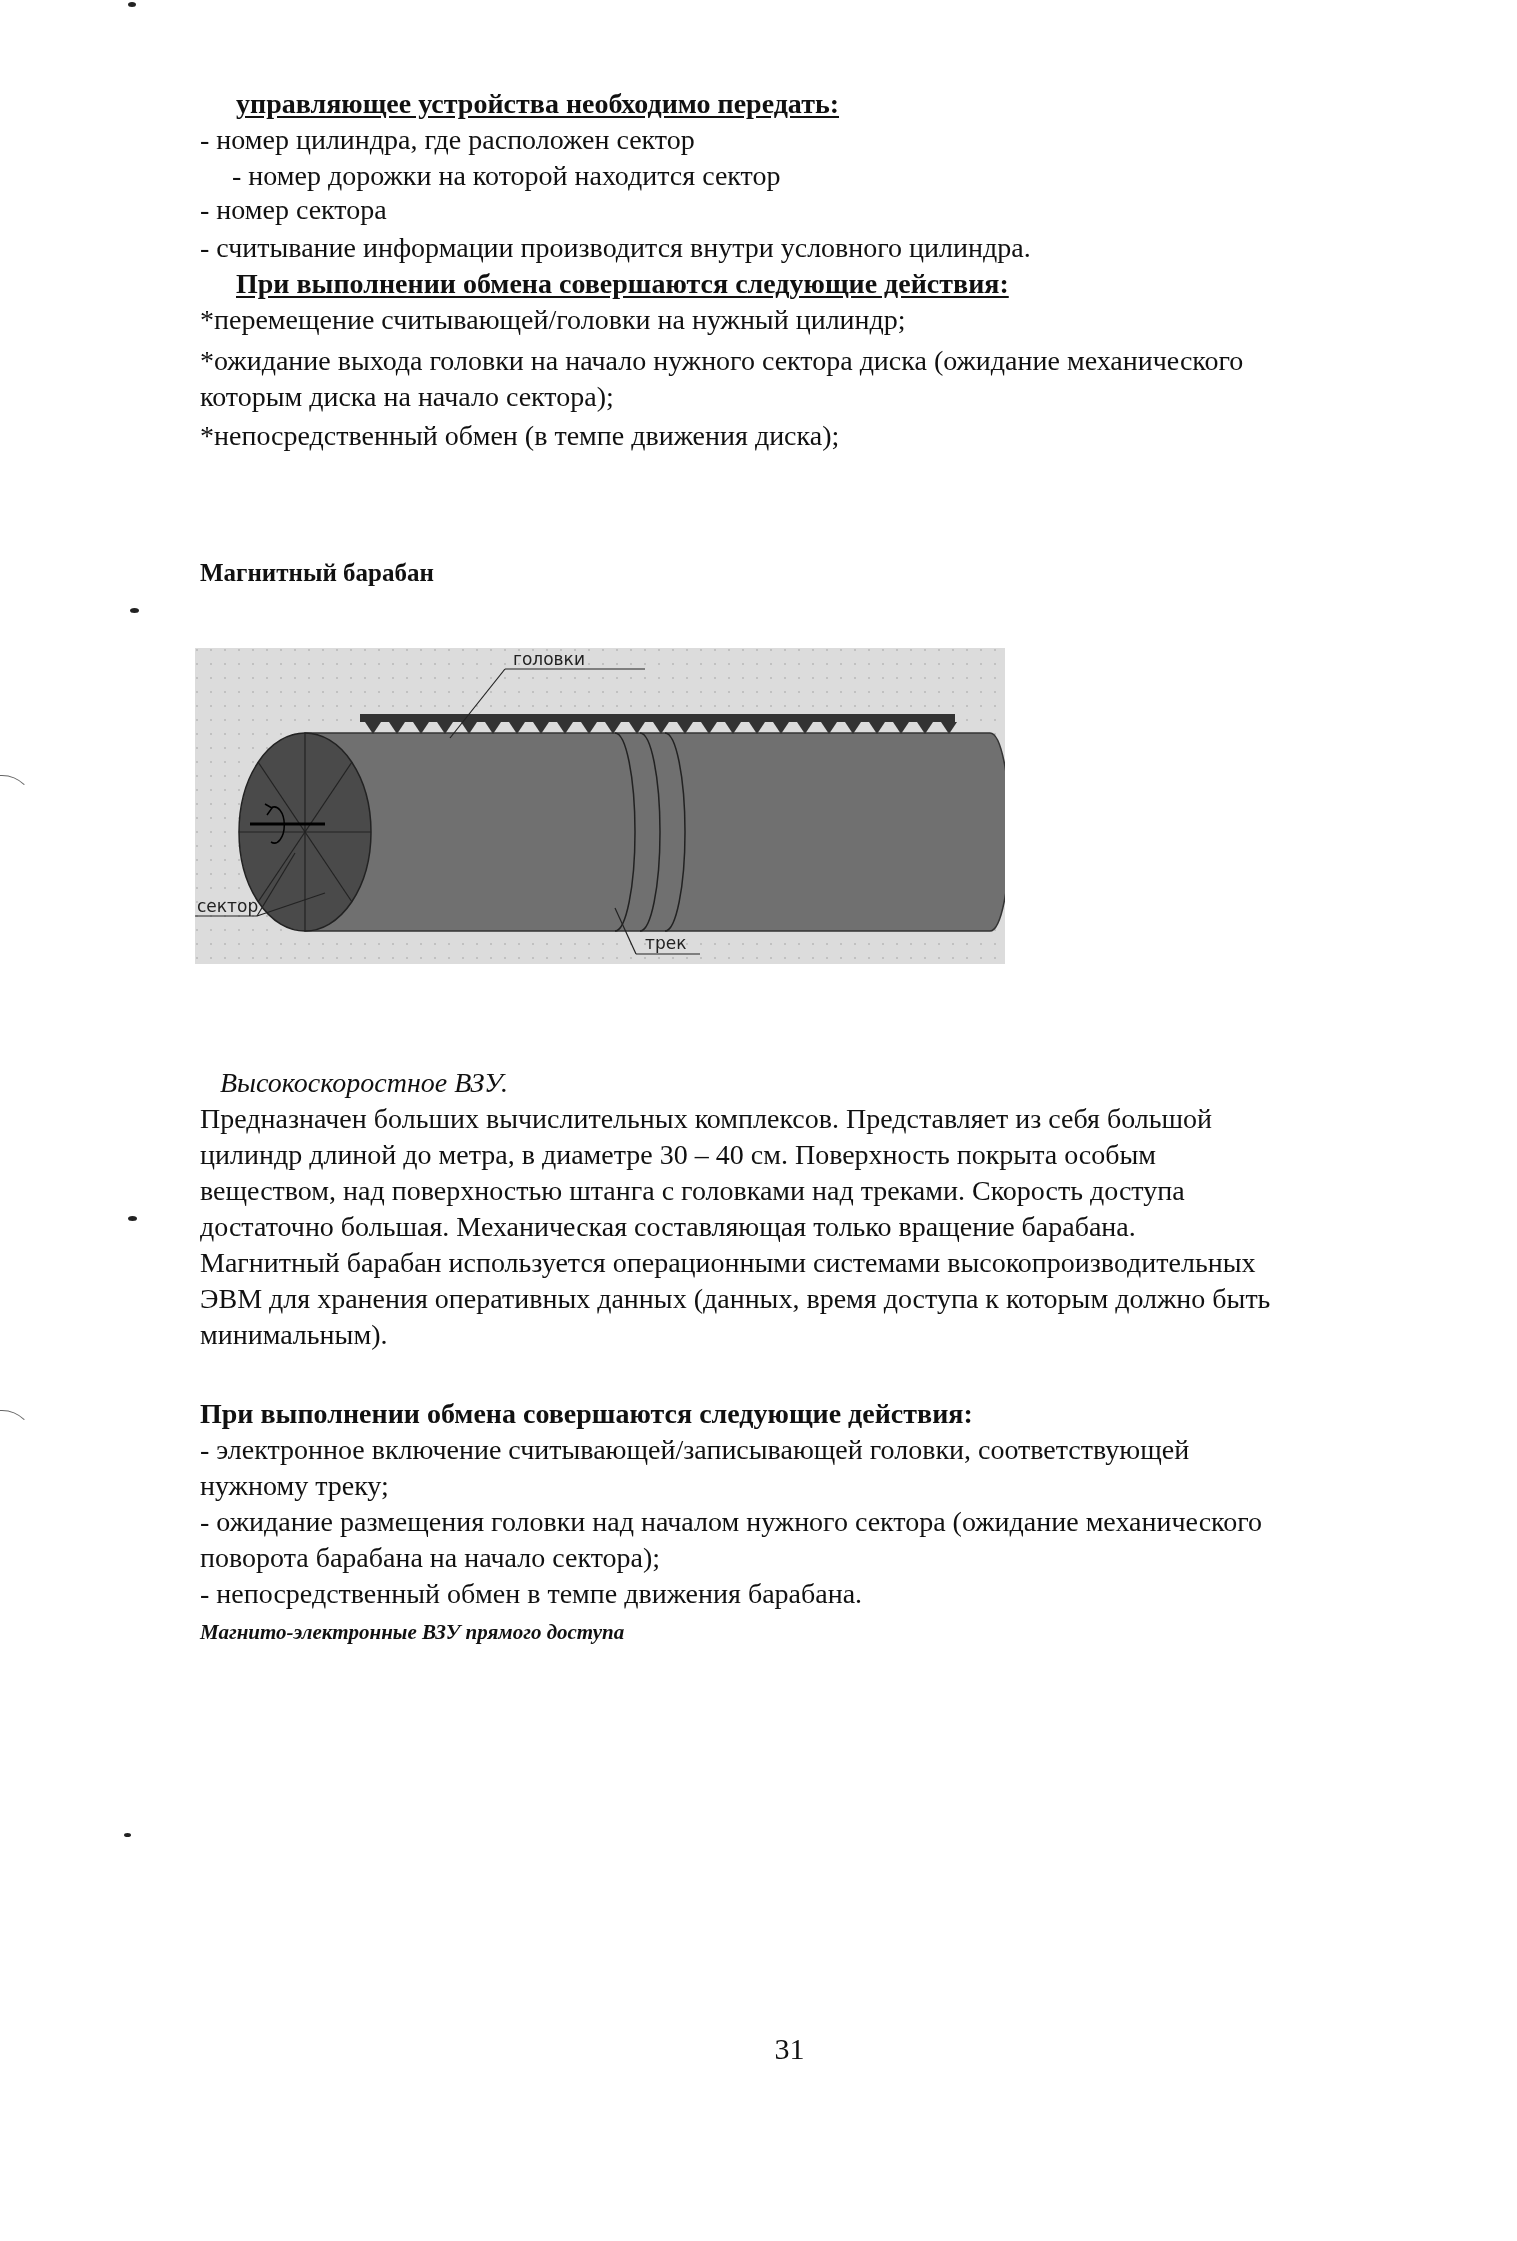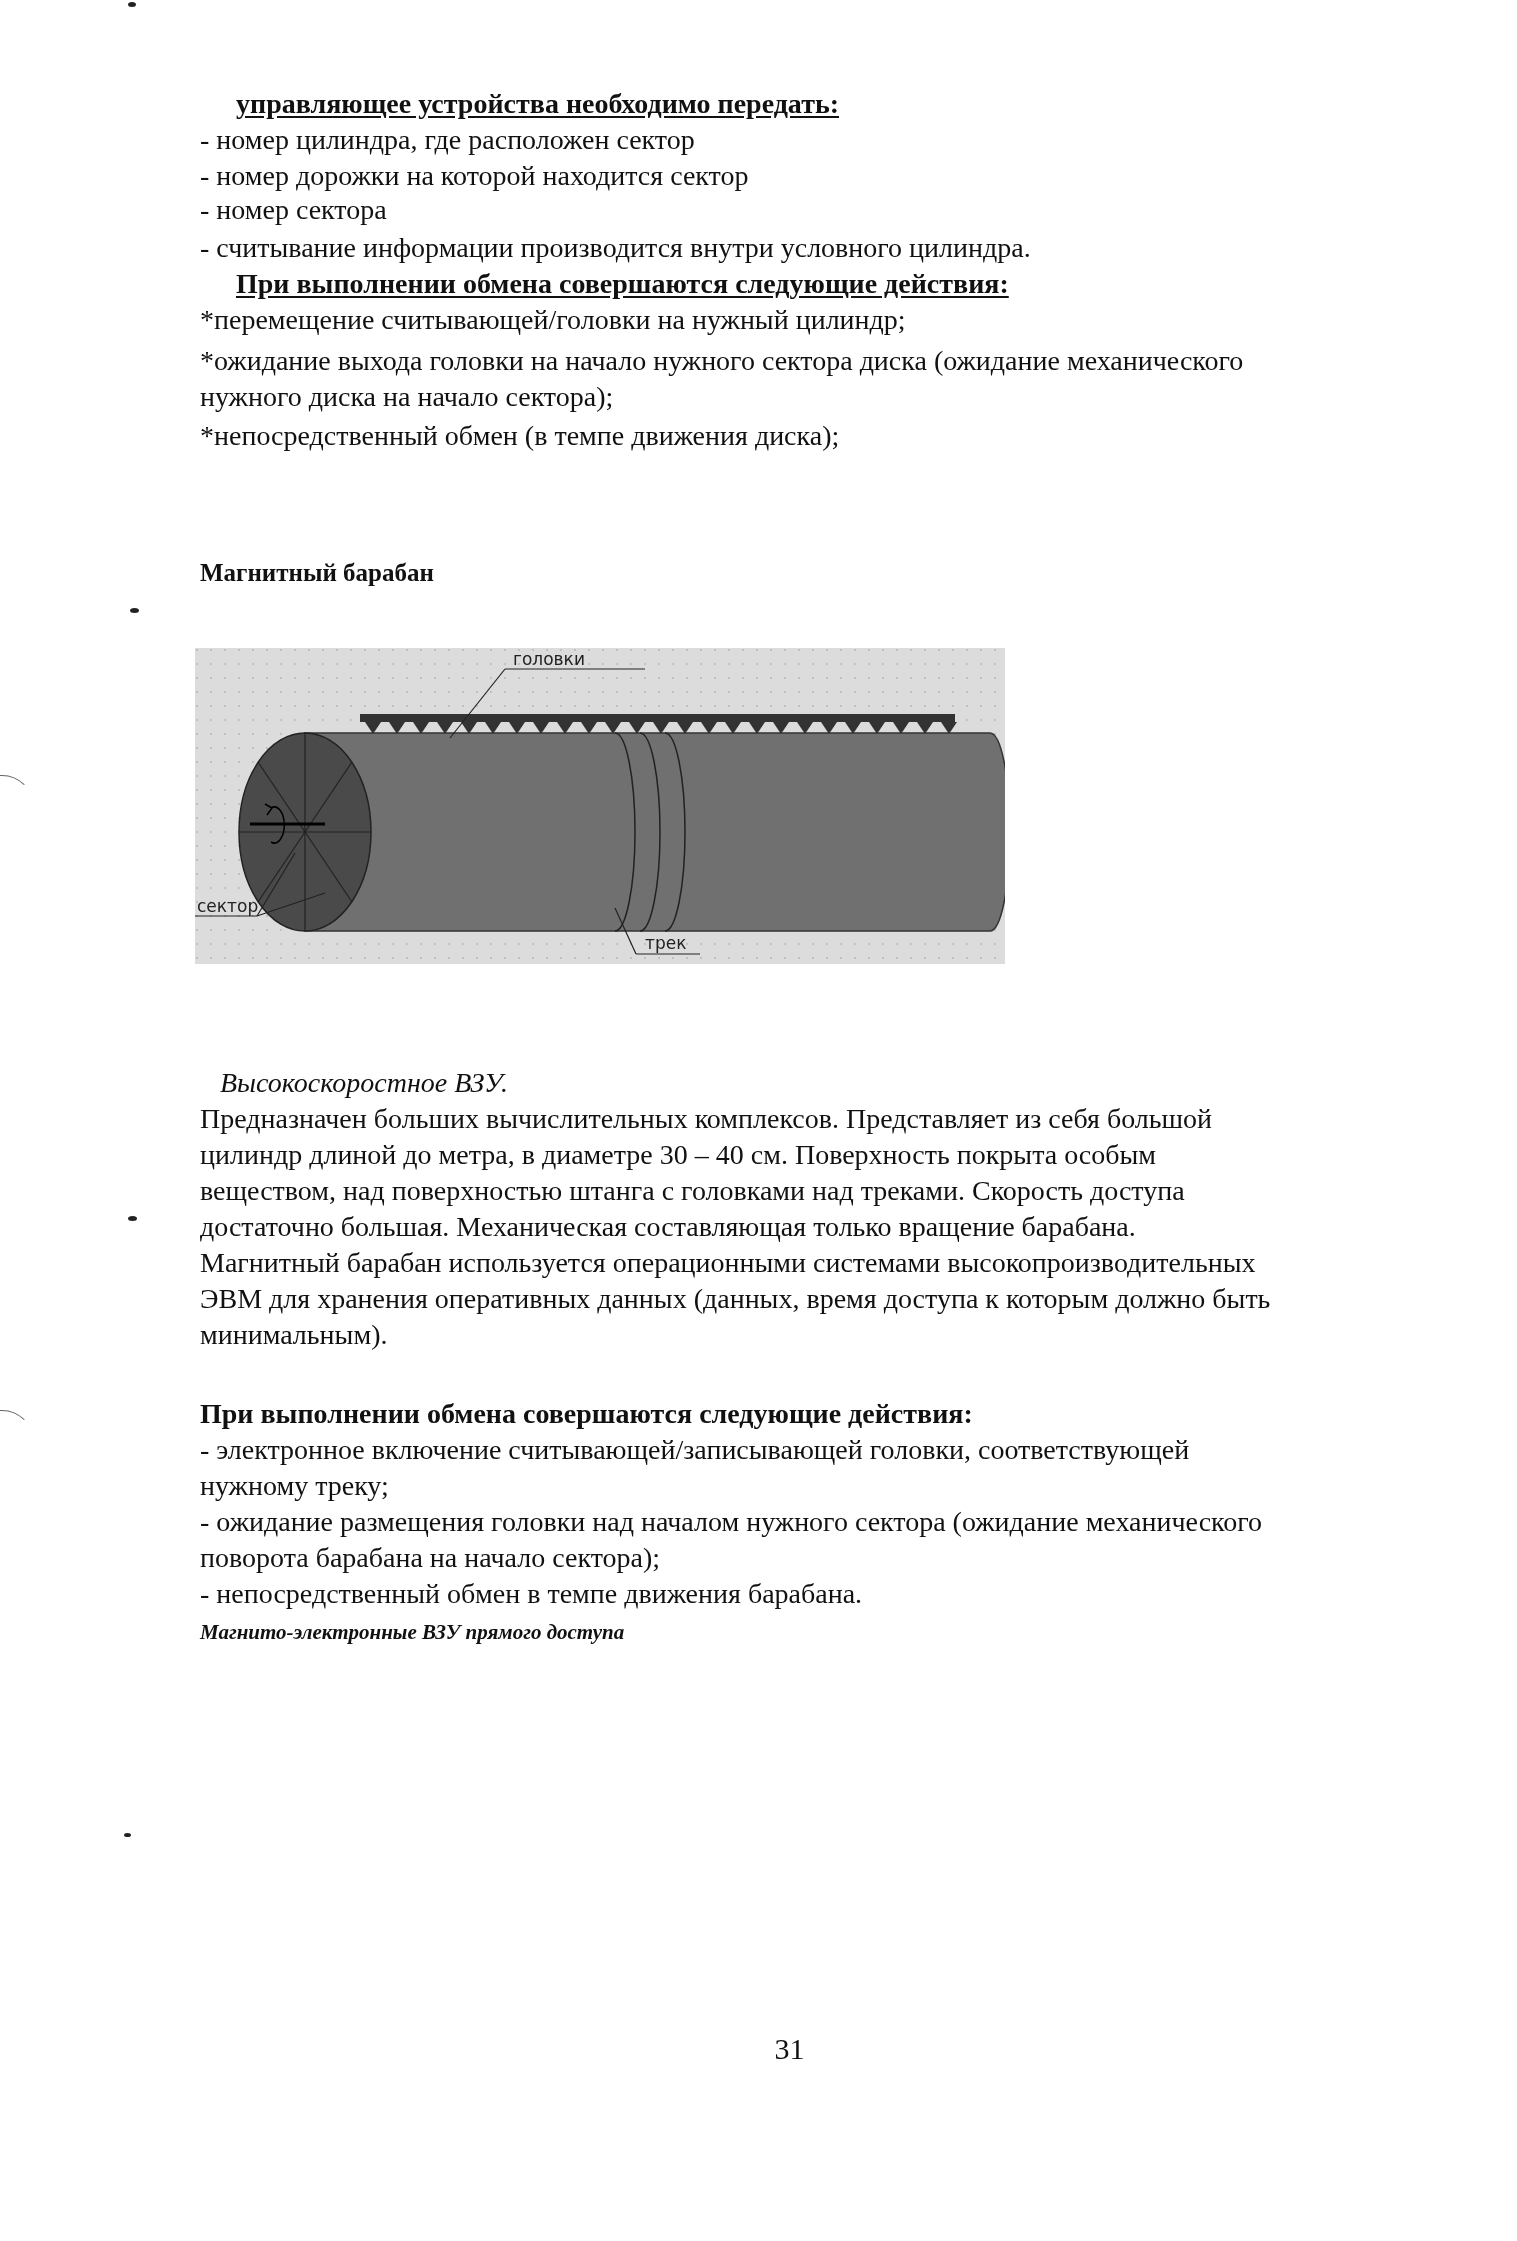--- a/index.html
+++ b/index.html
@@ -24,28 +24,28 @@
 
 <div class="dot" style="left:128px;top:2px;width:8px;height:5px;"></div>
 <div class="dot" style="left:130px;top:608px;width:9px;height:5px;"></div>
 <div class="dot" style="left:128px;top:1216px;width:9px;height:5px;"></div>
 <div class="dot" style="left:124px;top:1833px;width:7px;height:4px;"></div>
 <div class="arc" style="left:-30px;top:775px;width:62px;height:62px;border-color:#666 transparent transparent transparent;"></div>
 <div class="arc" style="left:-30px;top:1410px;width:62px;height:62px;border-color:#666 transparent transparent transparent;"></div>
 
 <p class="p b u" style="top:86px;">управляющее устройства необходимо передать:</p>
 <p class="p" style="top:122px;">- номер цилиндра, где расположен сектор</p>
-<p class="p" style="top:158px;">- номер дорожки на которой находится сектор</p>
+<p class="p" style="top:158px;margin-left:32px;">- номер дорожки на которой находится сектор</p>
 <p class="p" style="top:192px;">- номер сектора</p>
 <p class="p" style="top:230px;">- считывание информации производится внутри условного цилиндра.</p>
 
 <p class="p b u" style="top:266px;">При выполнении обмена совершаются следующие действия:</p>
 <p class="p" style="top:302px;">*перемещение считывающей/головки на нужный цилиндр;</p>
 <p class="p" style="top:343px;">*ожидание выхода головки на начало нужного сектора диска (ожидание механического</p>
-<p class="p" style="top:379px;">нужного диска на начало сектора);</p>
+<p class="p" style="top:379px;">которым диска на начало сектора);</p>
 <p class="p" style="top:418px;">*непосредственный обмен (в темпе движения диска);</p>
 
 <p class="p b" style="top:555px;font-size:25px;">Магнитный барабан</p>
 
 <svg id="figure" viewBox="0 0 810 316">
   <defs>
     <pattern id="dots" width="14" height="14" patternUnits="userSpaceOnUse">
       <rect width="14" height="14" fill="#dcdcdc"></rect>
       <circle cx="2" cy="2" r="1" fill="#b8b8b8"></circle>
     </pattern>

